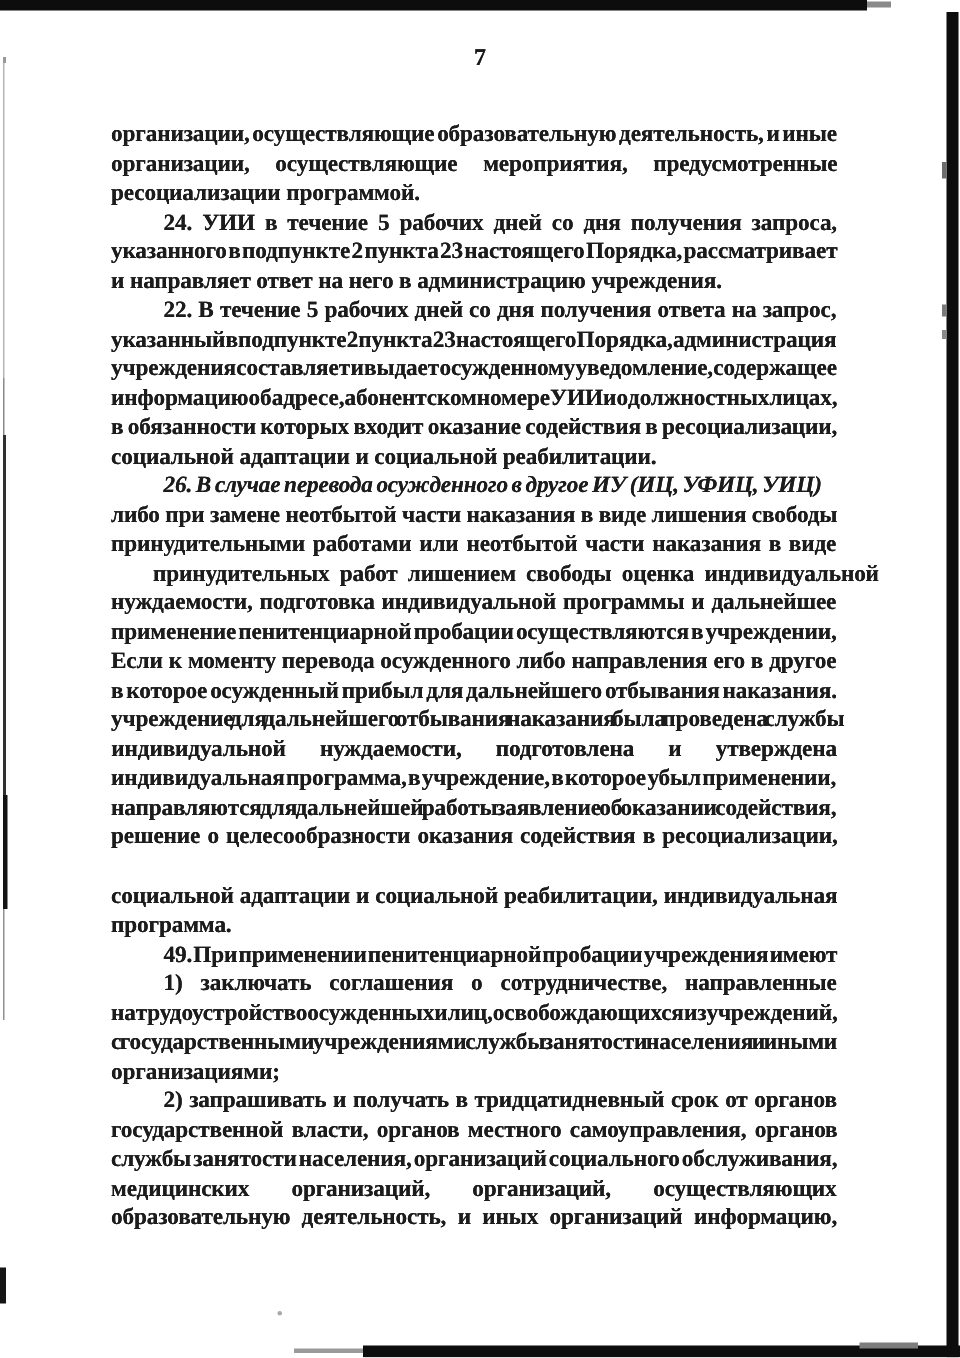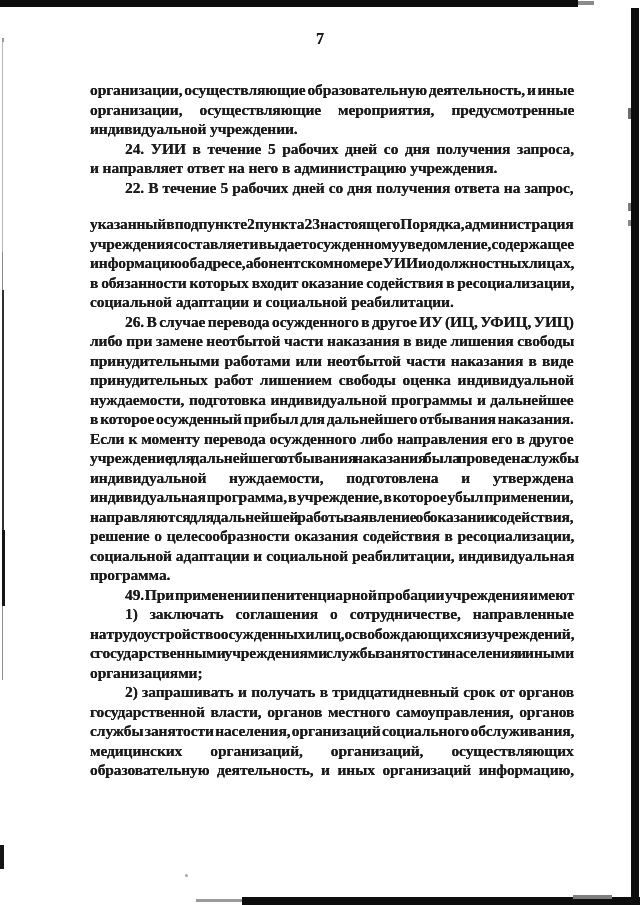--- a/index.html
+++ b/index.html
@@ -40,21 +40,21 @@
   .page-number {
     position: absolute;
     top: 30px; left: 78px; width: 484px;
     text-align: center;
     font-size: 16px;
     font-weight: bold;
     text-shadow: 0 0 0.3px currentColor;
   }
   .text-block {
     position: absolute;
-    top: 80px; left: 90px; width: 484px;
+    top: 80px; left: 74px; width: 484px;
     font-size: 15.5px;
     font-weight: bold;
     letter-spacing: -0.1px;
     text-shadow: 0 0 0.3px currentColor;
   }
   .line {
     white-space: nowrap;
     height: 19.5px;
     line-height: 19.5px;
     overflow: visible;
@@ -82,42 +82,44 @@
   <div class="artifact left-line-4"></div>
   <div class="artifact left-line-5"></div>
   <div class="artifact corner-notch"></div>
   <div class="artifact speck"></div>
 
   <div class="page-number">7</div>
 
   <div class="text-block">
       <div class="line" style="word-spacing: -2px;"><span class="line-text">организации, осуществляющие образовательную деятельность, и иные</span></div>
       <div class="line" style="word-spacing: 13.3333px;"><span class="line-text">организации, осуществляющие мероприятия, предусмотренные</span></div>
-      <div class="line no-justify"><span class="line-text">индивидуальной учреждении.</span></div>
+      <div class="line no-justify"><span class="line-text">ресоциализации программой.</span></div>
       <div class="line indent" style="word-spacing: 2.9px;"><span class="line-text">24. УИИ в течение 5 рабочих дней со дня получения запроса,</span></div>
+      <div class="line" style="word-spacing: -2.875px;"><span class="line-text">указанного в подпункте 2 пункта 23 настоящего Порядка, рассматривает</span></div>
       <div class="line no-justify"><span class="line-text">и направляет ответ на него в администрацию учреждения.</span></div>
       <div class="line indent" style="word-spacing: 0.363636px;"><span class="line-text">22. В течение 5 рабочих дней со дня получения ответа на запрос,</span></div>
-      <div class="line" style="word-spacing: -3.625px; margin-top: 17px;"><span class="line-text">указанный в подпункте 2 пункта 23 настоящего Порядка, администрация</span></div>
+      <div class="line" style="word-spacing: -3.625px;"><span class="line-text">указанный в подпункте 2 пункта 23 настоящего Порядка, администрация</span></div>
       <div class="line" style="word-spacing: -3.5px; text-align: center;"><span class="line-text">учреждения составляет и выдает осужденному уведомление, содержащее</span></div>
       <div class="line" style="word-spacing: -3.66667px;"><span class="line-text">информацию об адресе, абонентском номере УИИ и о должностных лицах,</span></div>
       <div class="line" style="word-spacing: -0.857143px;"><span class="line-text">в обязанности которых входит оказание содействия в ресоциализации,</span></div>
       <div class="line no-justify"><span class="line-text">социальной адаптации и социальной реабилитации.</span></div>
-      <div class="line indent" style="word-spacing: -1.3px;"><span class="line-text">26. В случае перевода осужденного в другое ИУ (ИЦ, УФИЦ, УИЦ)</span></div>
+      <div class="line indent" style="word-spacing: -1.3px; font-style: italic;"><span class="line-text">26. В случае перевода осужденного в другое ИУ (ИЦ, УФИЦ, УИЦ)</span></div>
       <div class="line" style="word-spacing: -0.111111px;"><span class="line-text">либо при замене неотбытой части наказания в виде лишения свободы</span></div>
       <div class="line" style="word-spacing: 1.42857px;"><span class="line-text">принудительными работами или неотбытой части наказания в виде</span></div>
-      <div class="line" style="word-spacing: 3px;"><span class="line-text">принудительных работ лишением свободы оценка индивидуальной</span></div>
+      <div class="line" style="word-spacing: 3px; margin-left: 28px;"><span class="line-text">принудительных работ лишением свободы оценка индивидуальной</span></div>
       <div class="line" style="word-spacing: 0.8px;"><span class="line-text">нуждаемости, подготовка индивидуальной программы и дальнейшее</span></div>
+      <div class="line" style="word-spacing: -2.4px;"><span class="line-text">применение пенитенциарной пробации осуществляются в учреждении,</span></div>
+      <div class="line" style="word-spacing: 0.222222px;"><span class="line-text">Если к моменту перевода осужденного либо направления его в другое</span></div>
       <div class="line" style="word-spacing: -1.85714px;"><span class="line-text">в которое осужденный прибыл для дальнейшего отбывания наказания.</span></div>
-      <div class="line" style="word-spacing: 0.222222px;"><span class="line-text">Если к моменту перевода осужденного либо направления его в другое</span></div>
       <div class="line" style="word-spacing: -6.14286px;"><span class="line-text">учреждение для дальнейшего отбывания наказания была проведена службы</span></div>
-      <div class="line" style="word-spacing: 19px;"><span class="line-text">индивидуальной нуждаемости, подготовлена и утверждена</span></div>
+      <div class="line" style="word-spacing: 19px; text-align: right;"><span class="line-text">индивидуальной нуждаемости, подготовлена и утверждена</span></div>
       <div class="line" style="word-spacing: -2.85714px;"><span class="line-text">индивидуальная программа, в учреждение, в которое убыл применении,</span></div>
       <div class="line" style="word-spacing: -4.85714px;"><span class="line-text">направляются для дальнейшей работы заявление об оказании содействия,</span></div>
       <div class="line" style="word-spacing: 1px;"><span class="line-text">решение о целесообразности оказания содействия в ресоциализации,</span></div>
-      <div class="line" style="word-spacing: 0.2px;"><span class="line-text">социальной адаптации и социальной реабилитации, индивидуальная</span></div>
+      <div class="line" style="word-spacing: 0.2px; margin-top: 20px;"><span class="line-text">социальной адаптации и социальной реабилитации, индивидуальная</span></div>
       <div class="line no-justify"><span class="line-text">программа.</span></div>
       <div class="line indent" style="word-spacing: -3px;"><span class="line-text">49. При применении пенитенциарной пробации учреждения имеют</span></div>
       <div class="line indent" style="word-spacing: 8.2px;"><span class="line-text">1) заключать соглашения о сотрудничестве, направленные</span></div>
       <div class="line" style="word-spacing: -3.71429px;"><span class="line-text">на трудоустройство осужденных и лиц, освобождающихся из учреждений,</span></div>
       <div class="line" style="word-spacing: -4.71429px;"><span class="line-text">с государственными учреждениями службы занятости населения и иными</span></div>
       <div class="line no-justify"><span class="line-text">организациями;</span></div>
       <div class="line indent" style="word-spacing: 0.625px;"><span class="line-text">2) запрашивать и получать в тридцатидневный срок от органов</span></div>
       <div class="line" style="word-spacing: 1.8px;"><span class="line-text">государственной власти, органов местного самоуправления, органов</span></div>
       <div class="line" style="word-spacing: -2.4px;"><span class="line-text">службы занятости населения, организаций социального обслуживания,</span></div>
       <div class="line" style="word-spacing: 24.3333px;"><span class="line-text">медицинских организаций, организаций, осуществляющих</span></div>

